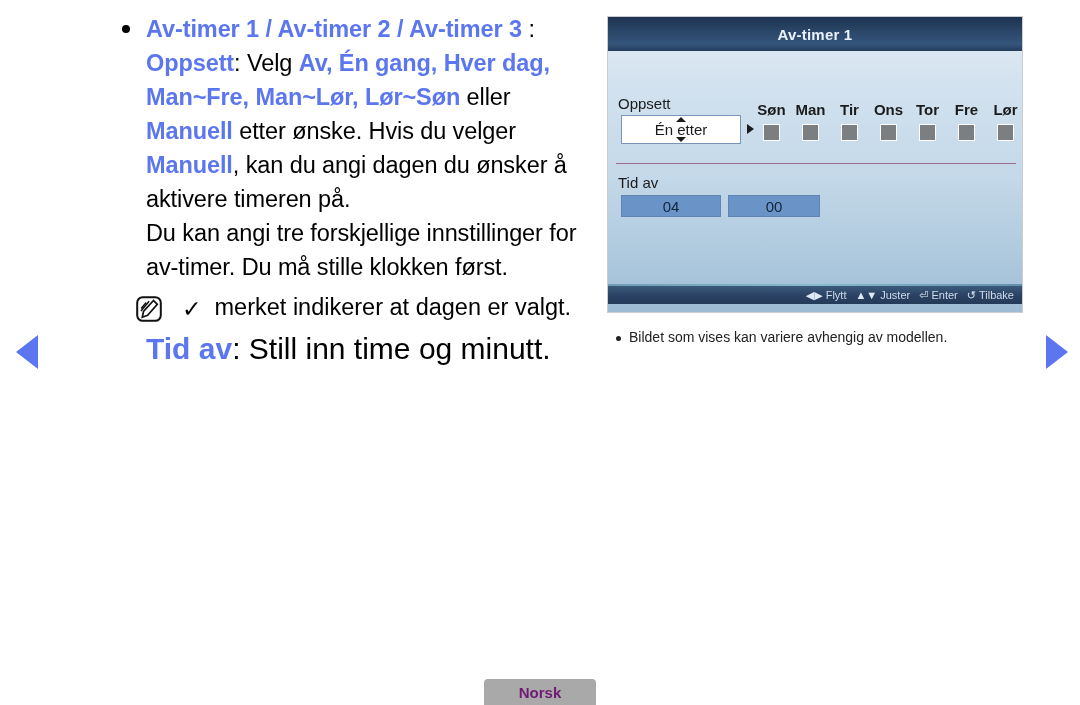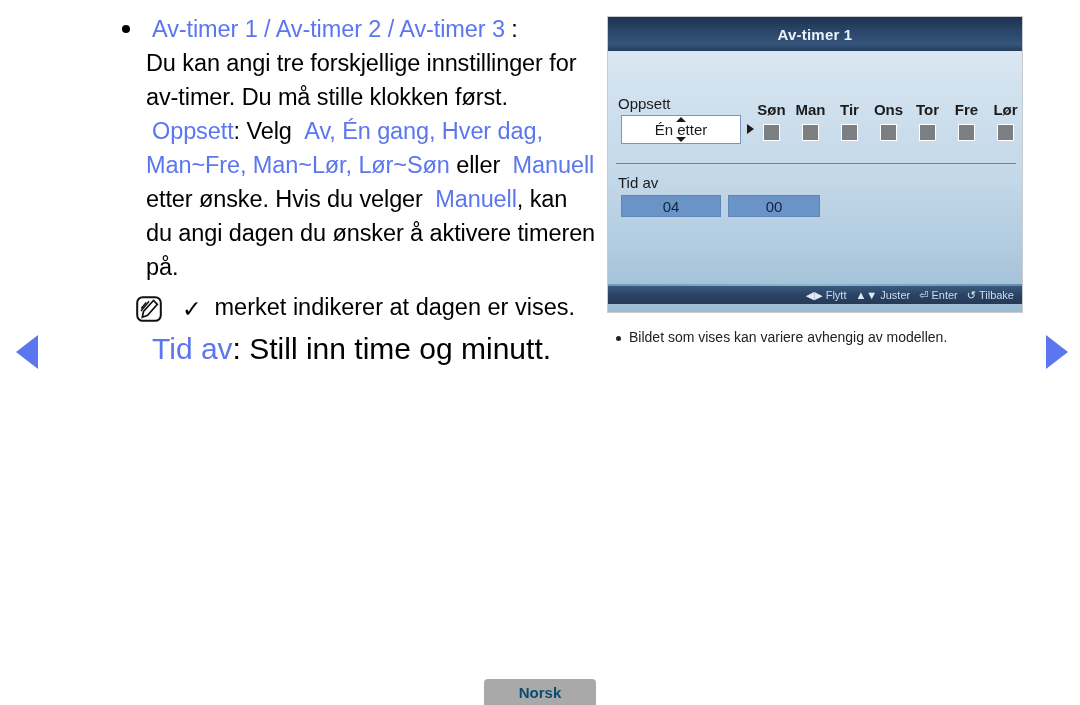--- a/index.html
+++ b/index.html
@@ -36,22 +36,21 @@
     background: #000;
   }
   .para {
     font-size: 23.5px;
     line-height: 34px;
     color: #000;
     letter-spacing: -0.1px;
   }
   .hl {
     color: #5b76ef;
-    font-weight: normal;
-    margin-left: 6px;
+    font-weight: bold;
   }
 
   .note-row {
     position: relative;
     margin-top: 6px;
     padding-left: 30px;
     min-height: 40px;
   }
   .note-icon {
     position: absolute;
@@ -273,21 +272,21 @@
 
   
   .lang-btn {
     position: absolute;
     left: 484px;
     top: 679px;
     width: 112px;
     height: 26px;
     background: #a9a9a9;
     border-radius: 4px 4px 0 0;
-    color: #0c4a6e;
+    color: #701a75;
     font-size: 15px;
     font-weight: bold;
     display: flex;
     align-items: center;
     justify-content: center;
   }
 </style>
 </head>
 <body>
 
@@ -295,36 +294,36 @@
 
 <div class="nav-arrow nav-right"></div>
 
 <div class="text-col">
 
   <div class="bullet-row">
     <span class="bullet-dot"></span>
     <div class="para">
       <span class="hl">Av-timer 1 / Av-timer 2 / Av-timer 3</span><span> :</span>
     </div>
-    <div class="para">Du kan angi tre forskjellige innstillinger for av-timer. Du må stille klokken først.</div>
     <div class="para">
       <span class="hl">Oppsett</span><span>: Velg </span><span class="hl">Av, Én gang, Hver dag, Man~Fre, Man~Lør, Lør~Søn</span><span> eller </span><span class="hl">Manuell</span><span> etter ønske. Hvis du velger </span><span class="hl">Manuell</span><span>, kan du angi dagen du ønsker å aktivere timeren på.</span>
     </div>
+    <div class="para">Du kan angi tre forskjellige innstillinger for av-timer. Du må stille klokken først.</div>
   </div>
 
   <div class="note-row">
     <span class="note-icon">
       <svg viewBox="0 0 26 26" width="26" height="26" aria-hidden="true">
         <rect x="1.2" y="1.2" width="23.6" height="23.6" rx="5.5" ry="5.5" fill="#ffffff" stroke="#111111" stroke-width="2"></rect>
         <path d="M17.5 4.5 L7.5 15.5 L6.3 21.2 L11.6 19.3 L21.3 8.3 Z" fill="none" stroke="#111111" stroke-width="1.7"></path>
         <path d="M10.2 6.5 L5.2 12.6" stroke="#111111" stroke-width="1.5" fill="none"></path>
         <path d="M13.1 5.2 L5.0 15.0" stroke="#111111" stroke-width="1.5" fill="none"></path>
       </svg>
     </span>
-    <div class="note-text"><span class="check-glyph">✓</span><span> merket indikerer at dagen er vises.</span></div>
+    <div class="note-text"><span class="check-glyph">✓</span><span> merket indikerer at dagen er valgt.</span></div>
   </div>
 
   <div class="tidav-row">
     <span class="hl">Tid av</span><span>: Still inn time og minutt.</span>
   </div>
 
 </div>
 
 <div class="osd">
 

